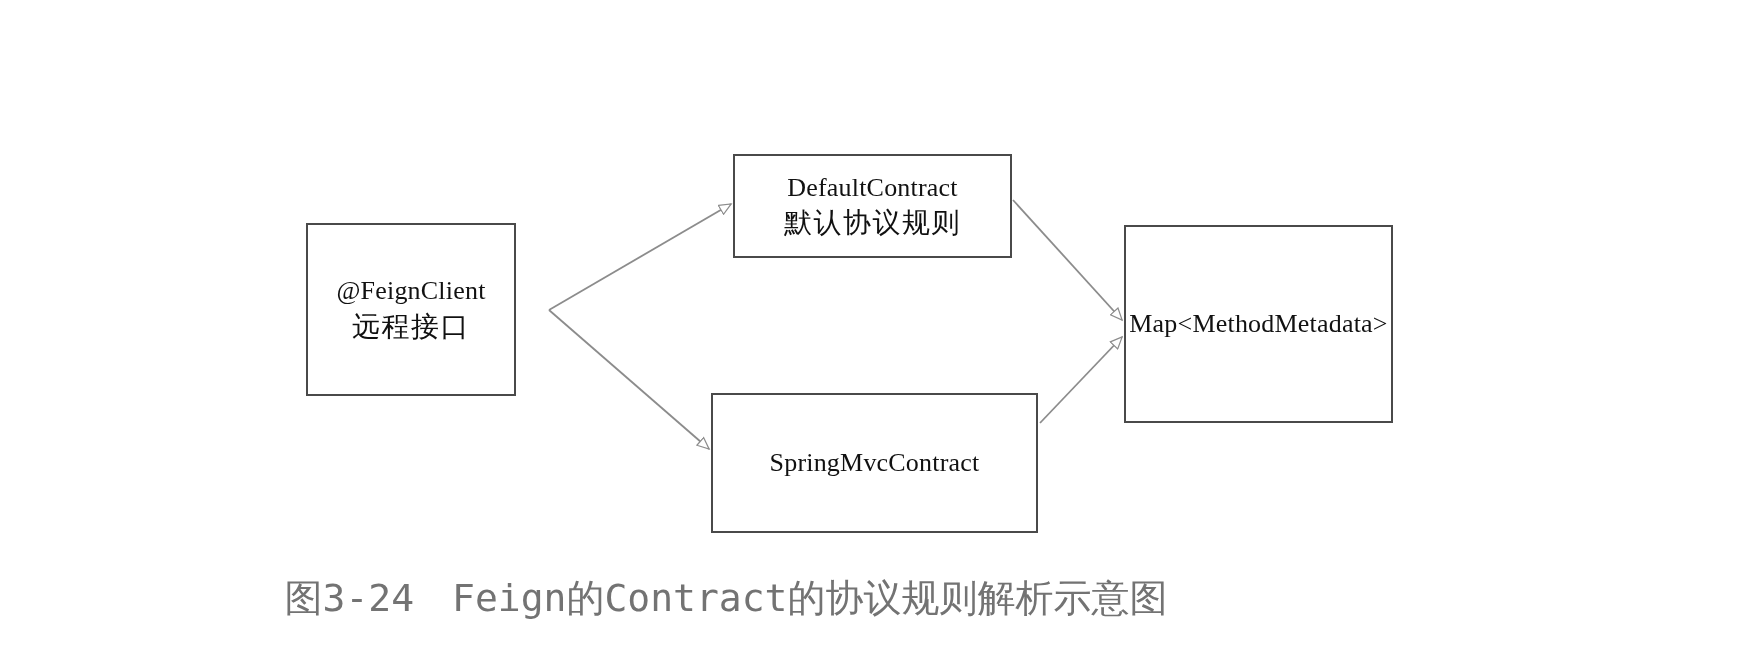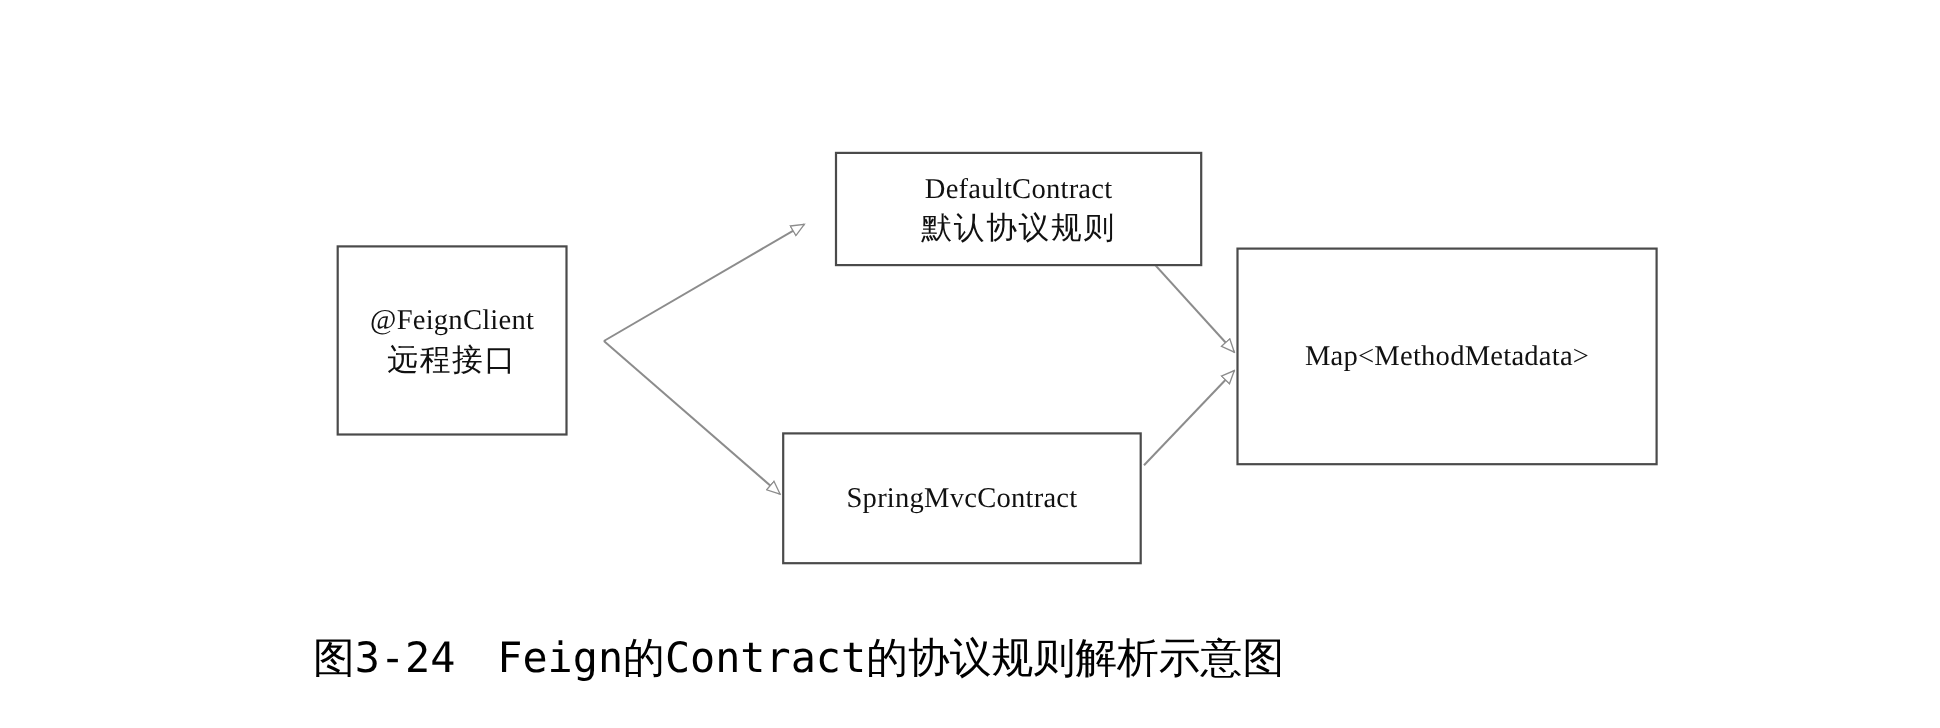--- a/index.html
+++ b/index.html
@@ -56,44 +56,43 @@
     margin-top: 3px;
   }
   #node-feign-client {
     left: 306px;
     top: 223px;
     width: 210px;
     height: 173px;
   }
   #node-default-contract {
     left: 733px;
-    top: 138px;
-    width: 334px;
+    top: 154px;
+    width: 279px;
     height: 104px;
-    margin-left: 26px;
   }
   #node-spring-mvc-contract {
     left: 711px;
     top: 393px;
     width: 327px;
-    height: 120px;
+    height: 140px;
   }
   #node-method-metadata {
     left: 1124px;
     top: 225px;
-    width: 383px;
+    width: 269px;
     height: 198px;
   }
   #caption {
     position: absolute;
     left: 0;
     top: 578px;
     width: 1452px;
     text-align: center;
-    color: #000000;
+    color: #737373;
     font-size: 38px;
     line-height: 1.1;
     white-space: nowrap;
   }
   #caption .cap-text {
     font-family: "DejaVu Sans Mono", "Liberation Mono", monospace;
     letter-spacing: 0px;
   }
 </style>
 </head>

